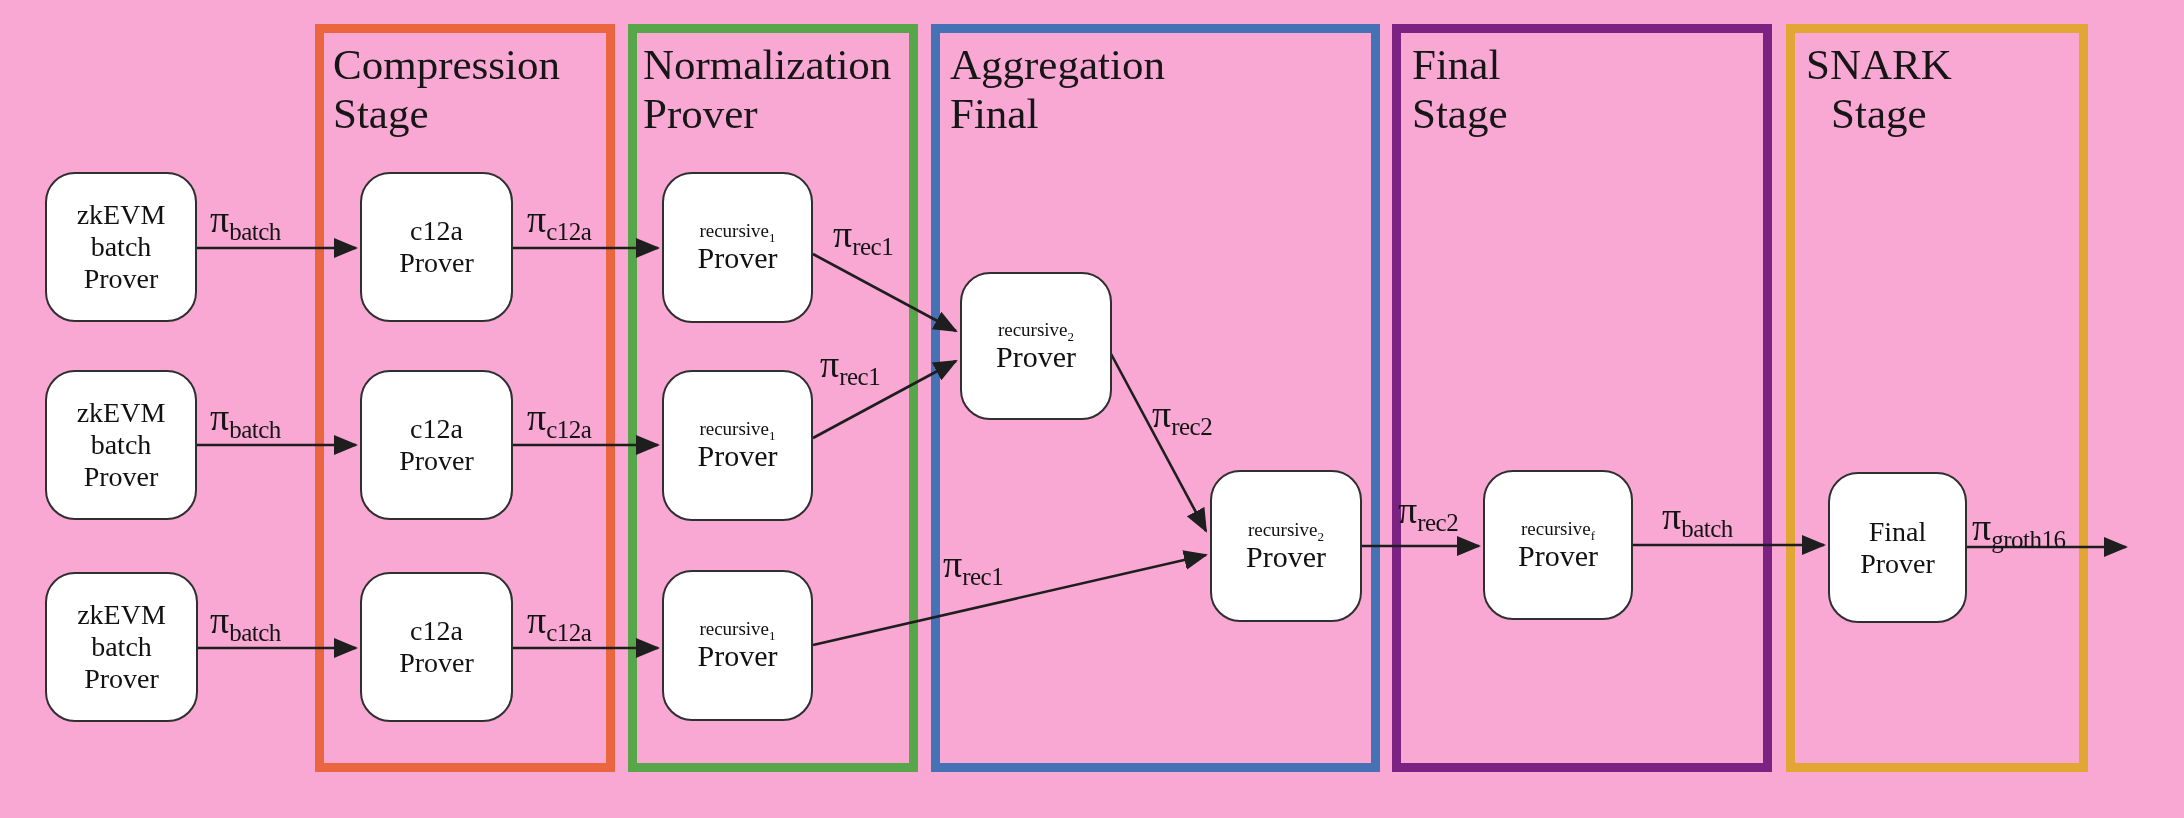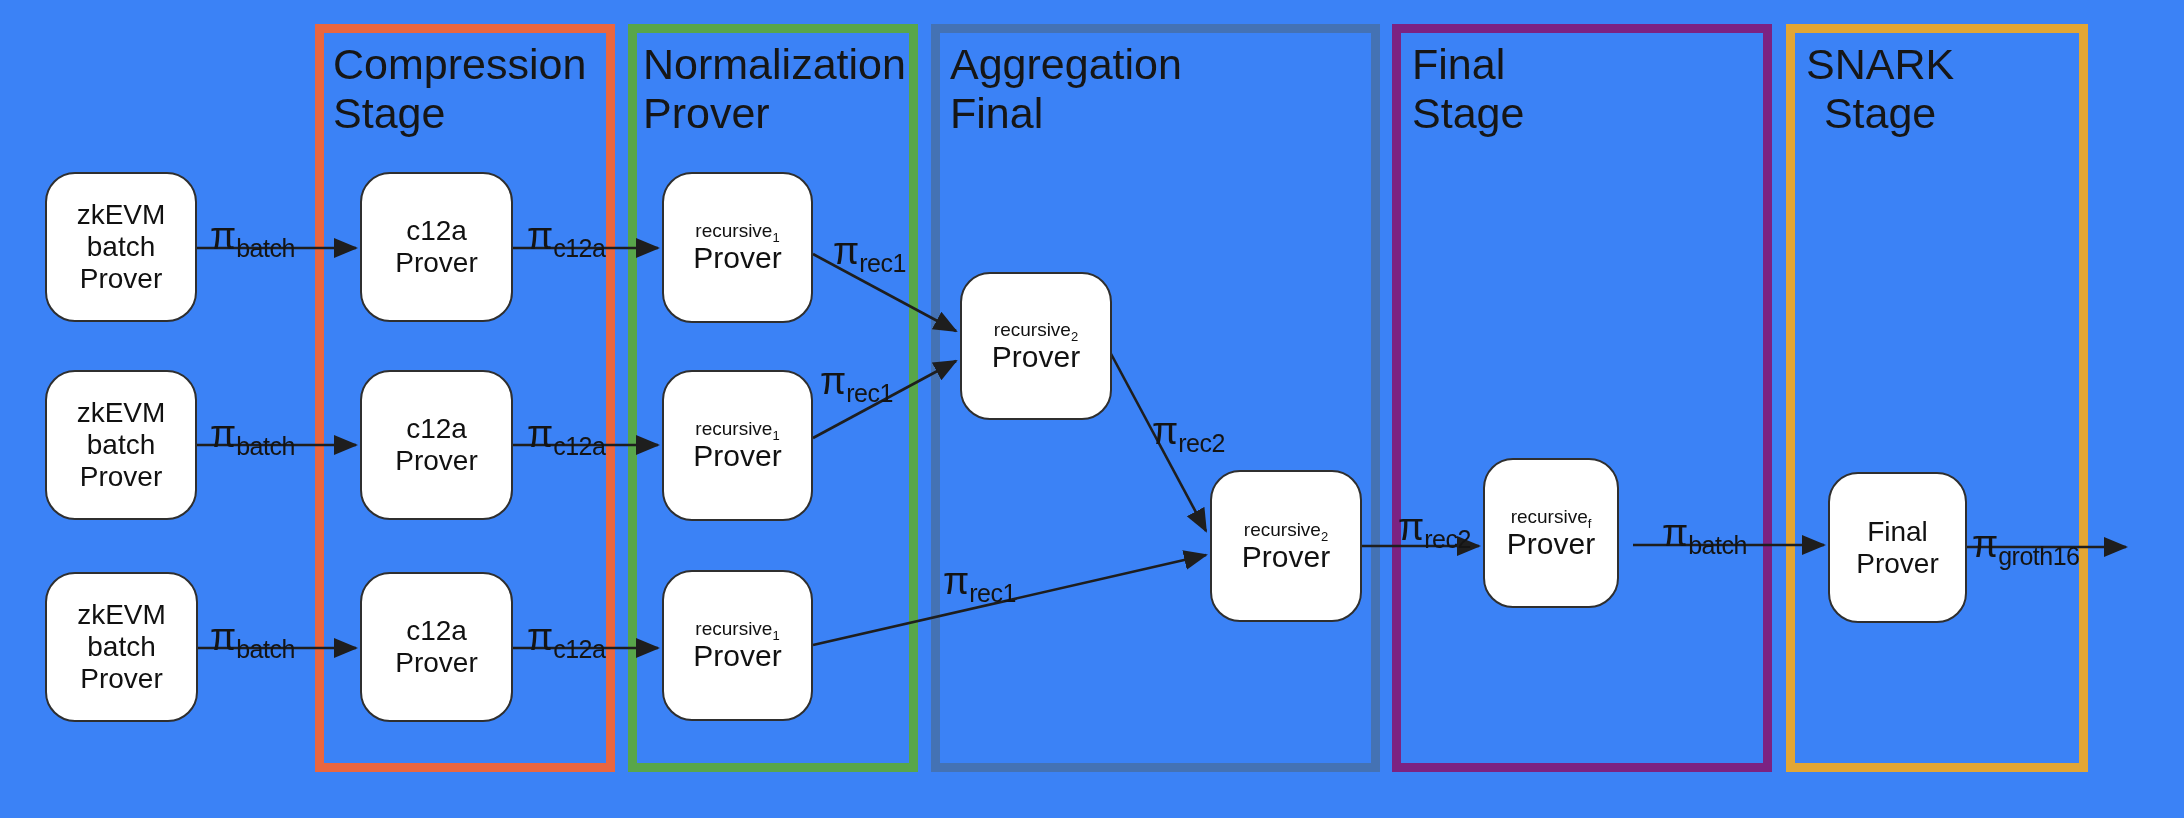--- a/index.html
+++ b/index.html
@@ -1,18 +1,18 @@
 <!DOCTYPE html>
 <html><head>
 <meta charset="utf-8">
 <style>
   html,body{margin:0;padding:0;background:#ffffff;}
   .canvas{
-    position:relative;width:2184px;height:818px;background:#3b82f6;overflow:hidden;
-    font-family:Liberation Sans, sans-serif;color:#151515;
+    position:relative;width:2184px;height:818px;background:#f9a8d4;overflow:hidden;
+    font-family:Liberation Serif, serif;color:#151515;
   }
   .stage-frame{position:absolute;top:24px;height:748px;box-sizing:border-box;background:transparent;}
   .stage-frame.compression{left:315px;width:300px;border:9px solid #ea663f;}
   .stage-frame.normalization{left:628px;width:290px;border:9px solid #58a64a;}
   .stage-frame.aggregation{left:931px;width:449px;border:9px solid #4472b4;}
   .stage-frame.final{left:1392px;width:380px;border:9px solid #7c2282;}
   .stage-frame.snark{left:1786px;width:302px;border:9px solid #e2a634;}
   .stage-title{
     position:absolute;font-size:43px;line-height:49px;color:#161616;
     white-space:pre-line;letter-spacing:0px;top:40px;
@@ -25,21 +25,21 @@
   .node{
     position:absolute;box-sizing:border-box;background:#ffffff;
     border:2.5px solid #2f2f2f;border-radius:30px;
     display:flex;flex-direction:column;align-items:center;justify-content:center;
     text-align:center;
   }
   .node-label{white-space:pre-line;font-size:28px;line-height:32px;color:#111;}
   .rec-top{font-size:19px;line-height:20px;color:#111;text-align:center;}
   .rec-top sub{font-size:13px;line-height:0;}
   .rec-bottom{font-size:30px;line-height:33px;color:#111;}
-  .edge-label{position:absolute;color:#141414;white-space:nowrap;margin-top:17px;}
+  .edge-label{position:absolute;color:#141414;white-space:nowrap;}
   .edge-label .pi{font-size:38px;line-height:38px;}
   .edge-label sub{font-size:25px;line-height:0;vertical-align:-8px;letter-spacing:-0.5px;}
   svg.wires{position:absolute;left:0;top:0;width:2184px;height:818px;pointer-events:none;}
   svg.wires line{stroke:#1e1e1e;stroke-width:2.6px;}
 </style>
 </head>
 <body>
 
 <div class="canvas">
 
@@ -125,21 +125,21 @@
 
   <div class="node" style="left:960px;top:272px;width:152px;height:148px;">
     <div class="rec-top"><span>recursive</span><sub>2</sub></div>
     <div class="rec-bottom">Prover</div>
   </div>
   <div class="node" style="left:1210px;top:470px;width:152px;height:152px;">
     <div class="rec-top"><span>recursive</span><sub>2</sub></div>
     <div class="rec-bottom">Prover</div>
   </div>
 
-  <div class="node" style="left:1483px;top:458px;width:136px;height:150px;">
+  <div class="node" style="left:1483px;top:470px;width:150px;height:150px;">
     <div class="rec-top"><span>recursive</span><sub>f</sub></div>
     <div class="rec-bottom">Prover</div>
   </div>
 
   <div class="node" style="left:1828px;top:472px;width:139px;height:151px;">
     <div class="node-label">Final
 Prover</div>
   </div>
 
   <div class="edge-label" style="left:210px;top:200px;"><span class="pi">π</span><sub>batch</sub></div>

